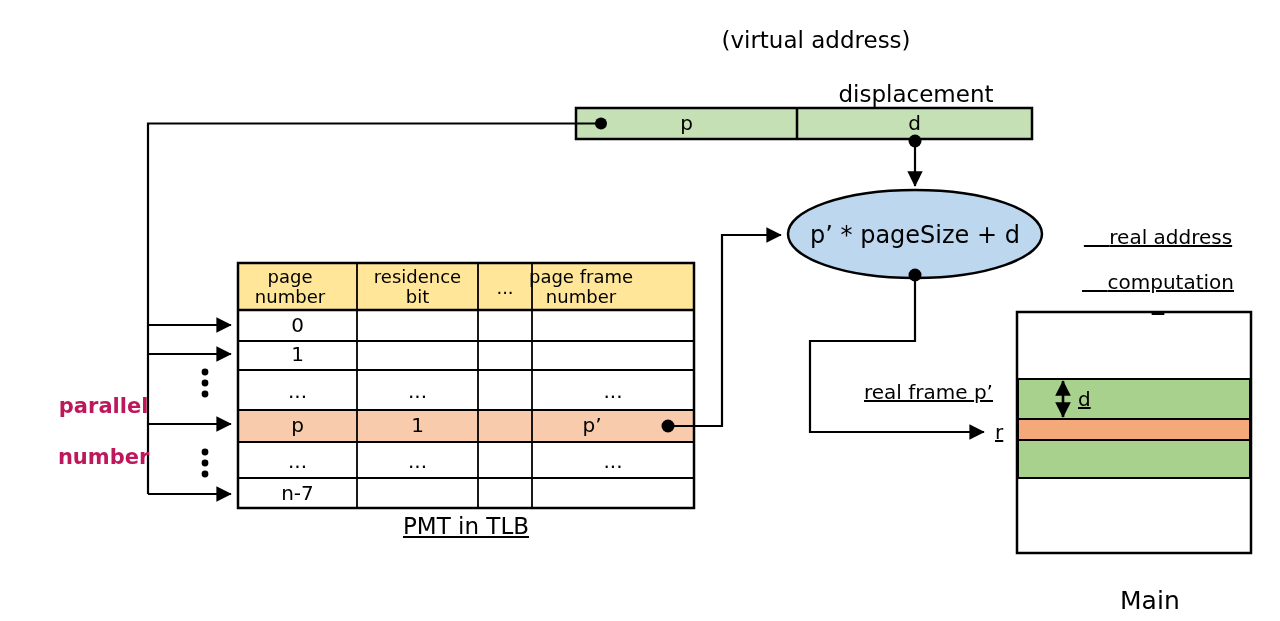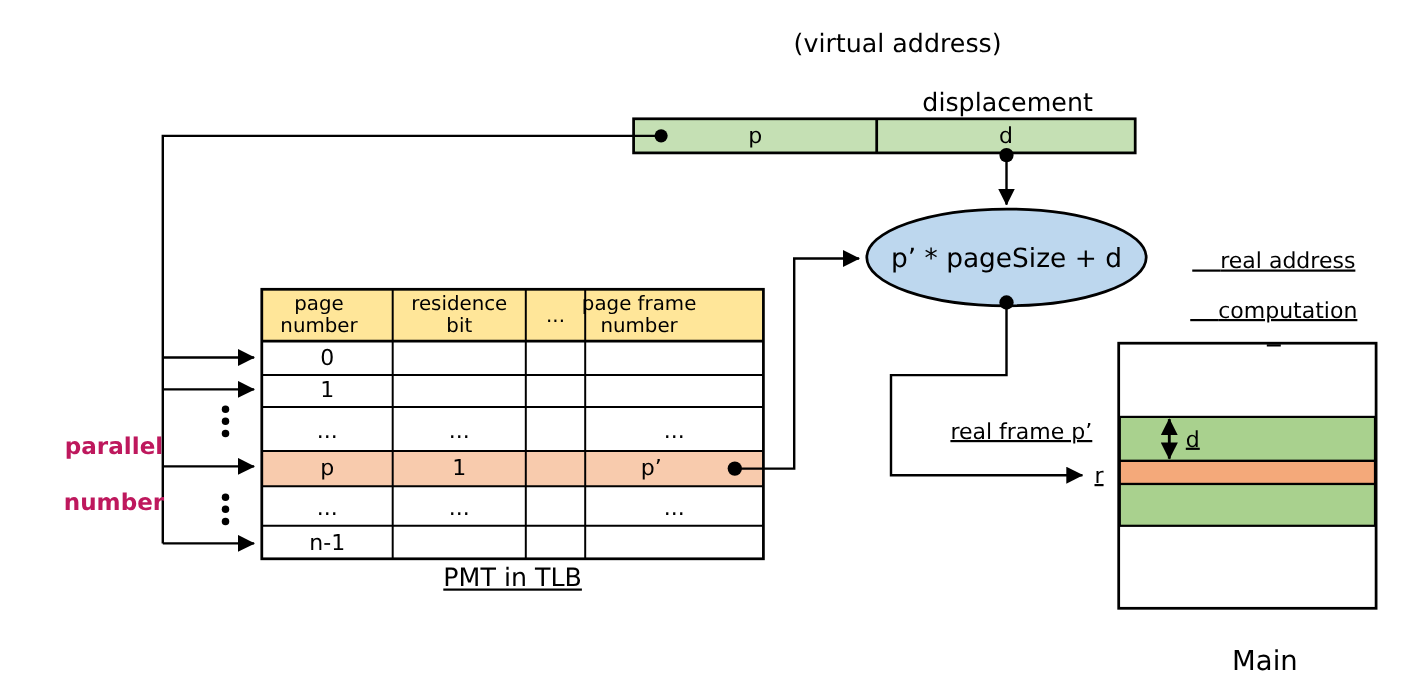--- a/index.html
+++ b/index.html
@@ -123,21 +123,21 @@
   <div class="lbl cell c" style="left:532px;top:380px;width:162px;">...</div>
 
   <div class="lbl cell c" style="left:238px;top:414px;width:119px;">p</div>
   <div class="lbl cell c" style="left:357px;top:414px;width:121px;">1</div>
   <div class="lbl cell c" style="left:532px;top:414px;width:120px;">p’</div>
 
   <div class="lbl cell c" style="left:238px;top:450px;width:119px;">...</div>
   <div class="lbl cell c" style="left:357px;top:450px;width:121px;">...</div>
   <div class="lbl cell c" style="left:532px;top:450px;width:162px;">...</div>
 
-  <div class="lbl cell c" style="left:238px;top:482px;width:119px;">n-1</div>
+  <div class="lbl cell c" style="left:238px;top:482px;width:119px;">n-7</div>
 
   <div class="lbl pmt c" style="left:238px;top:514px;width:456px;text-decoration:underline;">PMT in TLB</div>
 
   <div class="lbl par c" style="left:14px;top:369px;width:150px;">
     <span>parallel</span><br>
     <span>number</span>
   </div>
 
   <div class="lbl ell c" style="left:795px;top:222px;width:240px;">p’ * pageSize + d</div>
 

